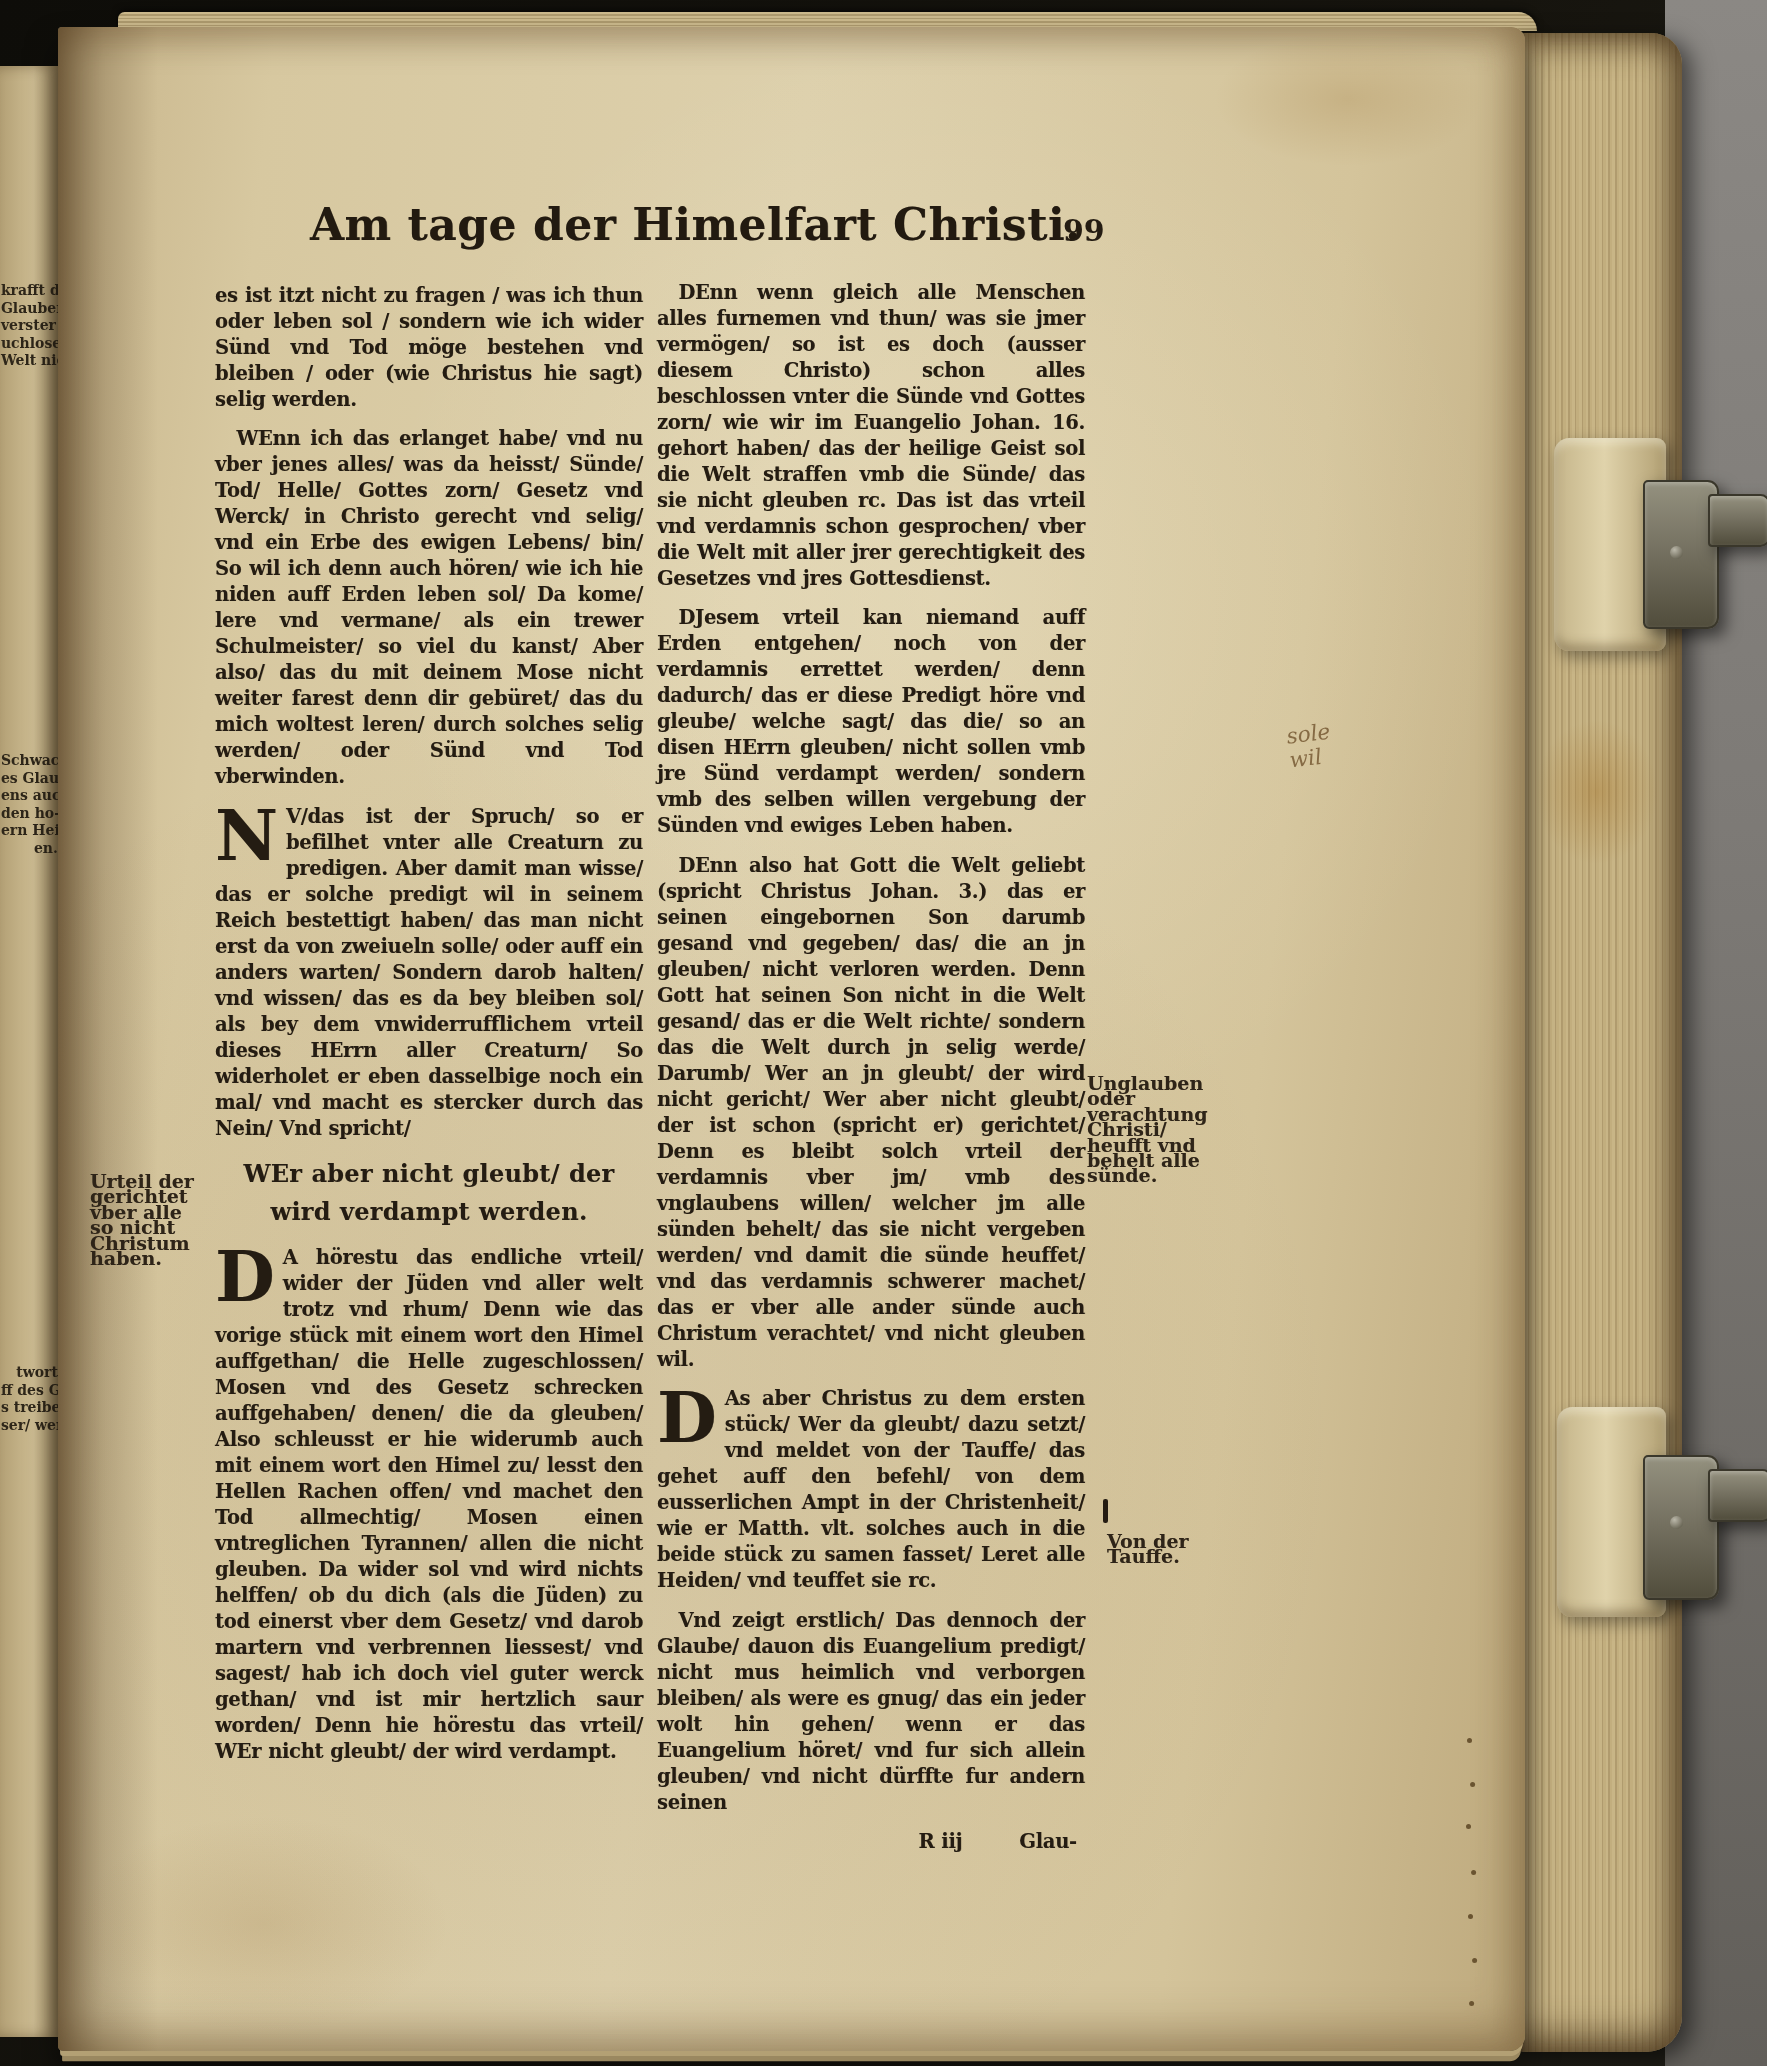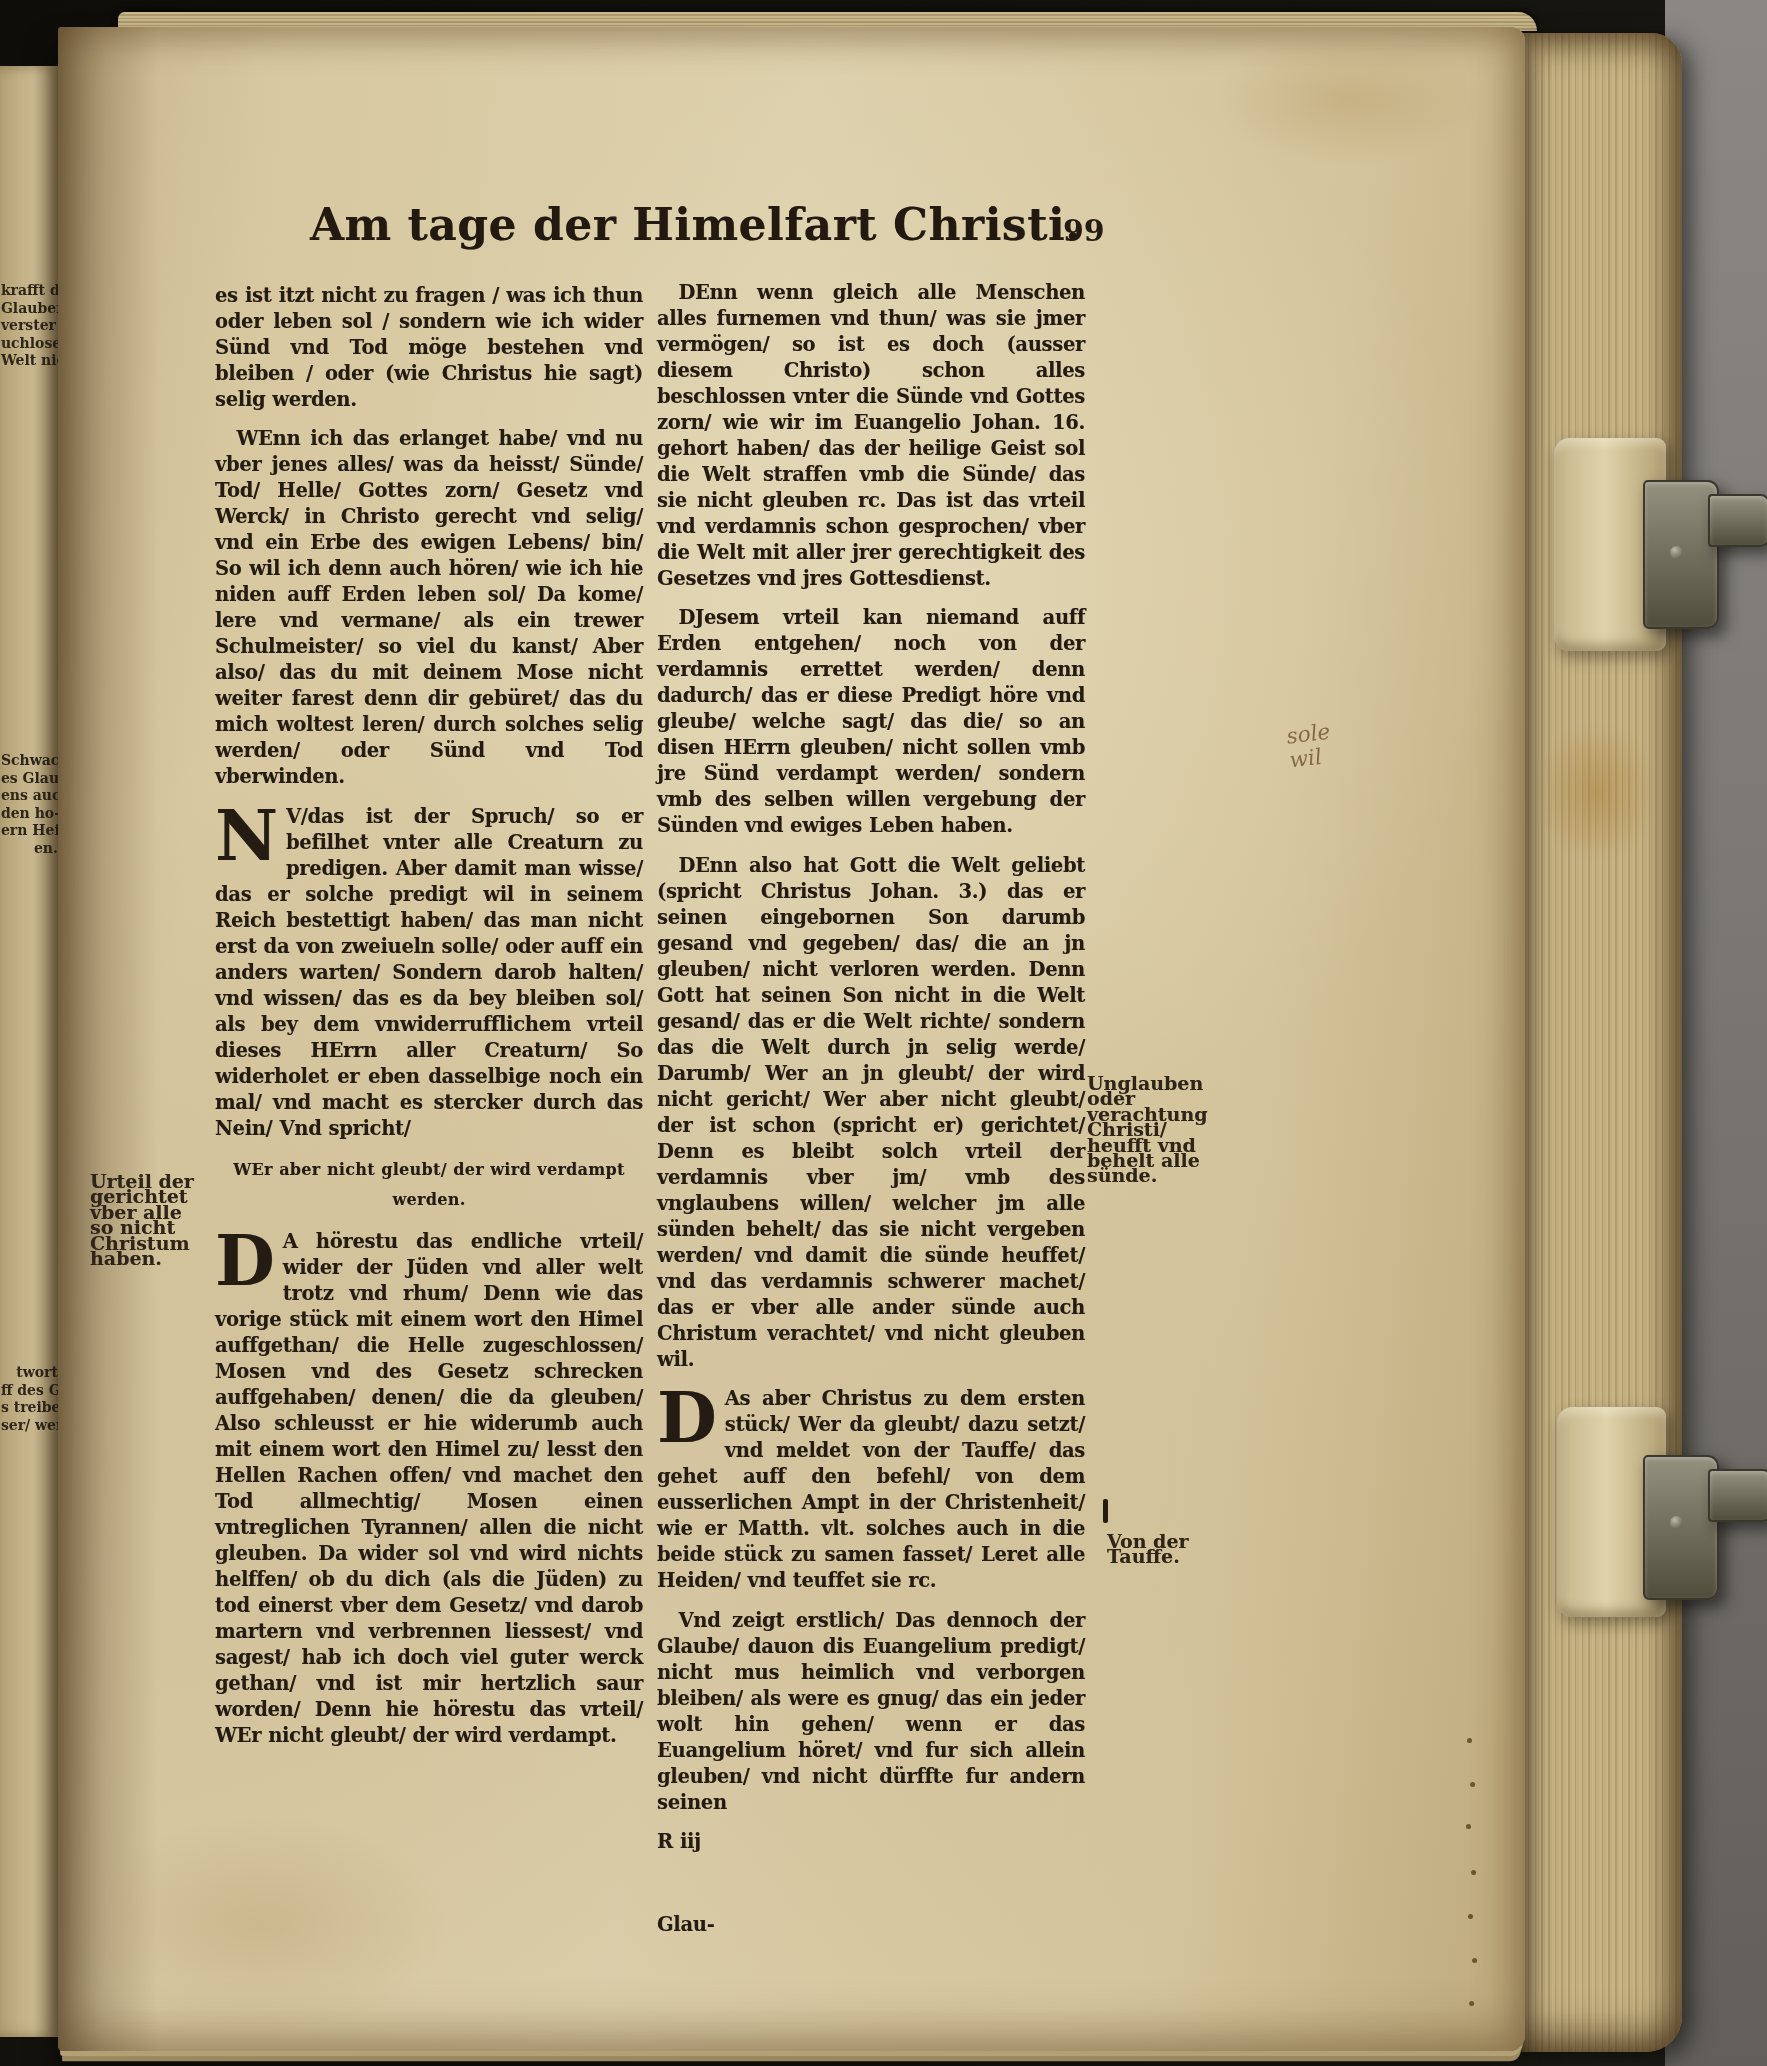--- a/index.html
+++ b/index.html
@@ -83,23 +83,23 @@
     text-shadow:0.3px 0.3px 0 rgba(40,30,15,.4); }
   .page-number { position:absolute; left:1005px; top:186px; font-size:30px; font-weight:700; }
   .col { position:absolute; width:428px; font-size:19.5px; line-height:26px; font-weight:700;
     text-align:justify; letter-spacing:-0.3px; word-spacing:0.5px;
     text-shadow:0.3px 0.3px 0 rgba(40,30,15,.35);margin-top:24px; }
   .col-left { left:157px; top:232px; }
   .col-right { left:599px; top:229px; }
   .col p { margin:0 0 13.4px; text-indent:1.1em; }
   .col p.noindent, .col p.sec { text-indent:0; }
   .dropcap { float:left; font-size:69px; line-height:53px; padding:5.1px 8.2px 1px 0; font-weight:700; }
-  .center-head { text-align:center !important; text-indent:0 !important; font-size:16px;
-    line-height:30px; margin:12.3px 0 13.4px !important; letter-spacing:0.3px; }
-  .catch-row { display:flex; justify-content:flex-end; gap:57px; padding-right:8.2px; margin-top:2.1px;flex-direction:column; }
+  .center-head { text-align:center !important; text-indent:0 !important; font-size:24px;
+    line-height:38px; margin:12.3px 0 13.4px !important; letter-spacing:0.3px; }
+  .catch-row { display:flex; justify-content:flex-end; gap:57px; padding-right:8.2px; margin-top:2.1px; }
   .margin-note { position:absolute; width:114px; font-size:19px; line-height:15.4px; font-weight:700;
     color:#2e2418; text-shadow:0.2px 0.2px 0 rgba(40,30,15,.3); }
   .left-note { left:32px; top:1147px; }
   .right-note-1 { left:1029px; top:1049px; }
   .right-note-2 { left:1029px; top:1507px;margin-left:20px; }
   .ink-mark { position:absolute; left:1045px; top:1472px; width:5.1px; height:24px;
     background:#241c12; border-radius:2.1px; }
   .handwriting { position:absolute; left:1230px; top:695px; transform:rotate(-7deg);
     font-style:italic; font-weight:400; font-size:21.6px; line-height:24px;
     color:rgba(112,82,45,.8); }

